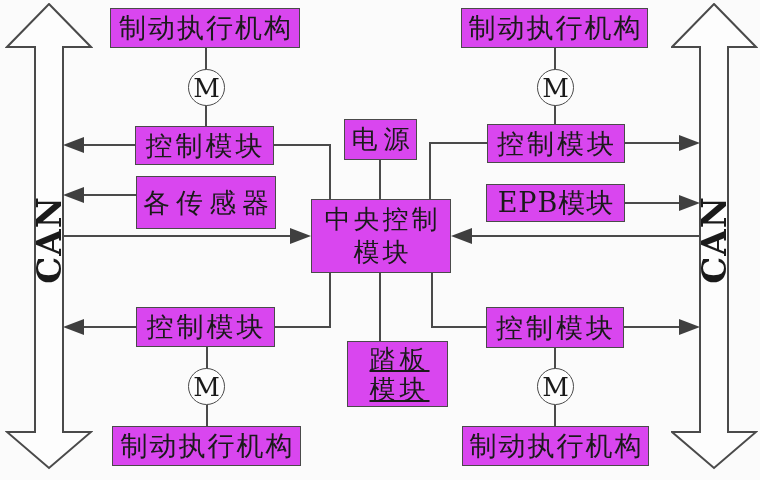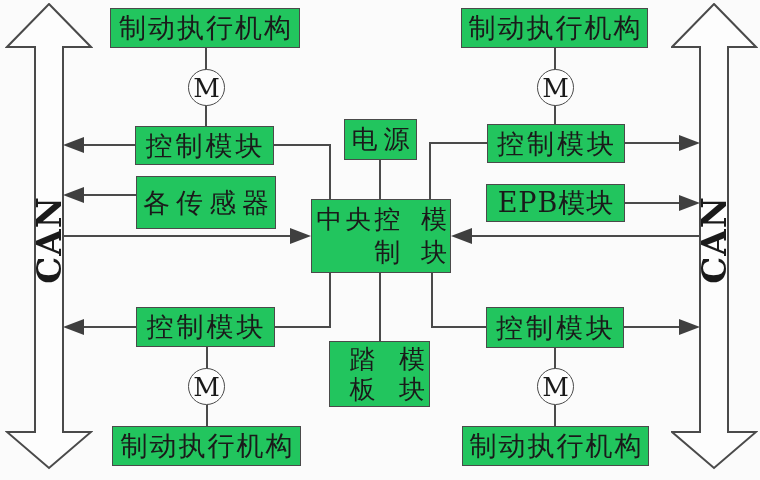--- a/index.html
+++ b/index.html
@@ -8,32 +8,32 @@
     width:760px;height:480px;
     background:#fbfbfb;
     overflow:hidden;
     font-family:"DejaVu Serif","Liberation Serif",serif;
     color:#1a1a1a;
   }
   .box{
     position:absolute;
     box-sizing:border-box;
     border:1.5px solid #4a4a4a;
-    background:#22c55e;
+    background:#d946ef;
     display:flex;
     align-items:center;
     justify-content:center;
     text-align:center;
     font-size:27px;
     letter-spacing:2px;
     text-indent:2px;
     line-height:1.1;
     z-index:3;
   }
-  .box.two-line{flex-direction:row;text-align:right;}
+  .box.two-line{flex-direction:column;text-align:right;}
   .box.two-line .ln{display:block;}
   .motor{
     position:absolute;
     box-sizing:border-box;
     width:37px;height:37px;
     border:1.5px solid #4a4a4a;
     border-radius:50%;
     background:#fdfdfd;
     display:flex;align-items:center;justify-content:center;
     font-size:26px;
@@ -163,21 +163,21 @@
 
   <div class="box" style="left:344px;top:119px;width:73px;height:41px;font-size:26px;letter-spacing:6px;text-indent:6px;">
     <span>电源</span>
   </div>
 
   <div class="box two-line" style="left:311px;top:199px;width:140px;height:74px;font-size:26px;letter-spacing:3px;text-indent:3px;line-height:33px;">
     <span class="ln">中央控制</span>
     <span class="ln">模块</span>
   </div>
 
-  <div class="box two-line" style="left:329px;top:341px;width:101px;height:66px;font-size:26px;letter-spacing:4px;text-indent:4px;line-height:30px;">
+  <div class="box two-line" style="left:347px;top:341px;width:101px;height:66px;font-size:26px;letter-spacing:4px;text-indent:4px;line-height:30px;text-decoration:underline;">
     <span class="ln">踏板</span>
     <span class="ln">模块</span>
   </div>
 
   <div class="box" style="left:136px;top:307px;width:139px;height:40px;letter-spacing:3px;">
     <span>控制模块</span>
   </div>
   <div class="box" style="left:486px;top:307px;width:138px;height:41px;letter-spacing:3px;">
     <span>控制模块</span>
   </div>

